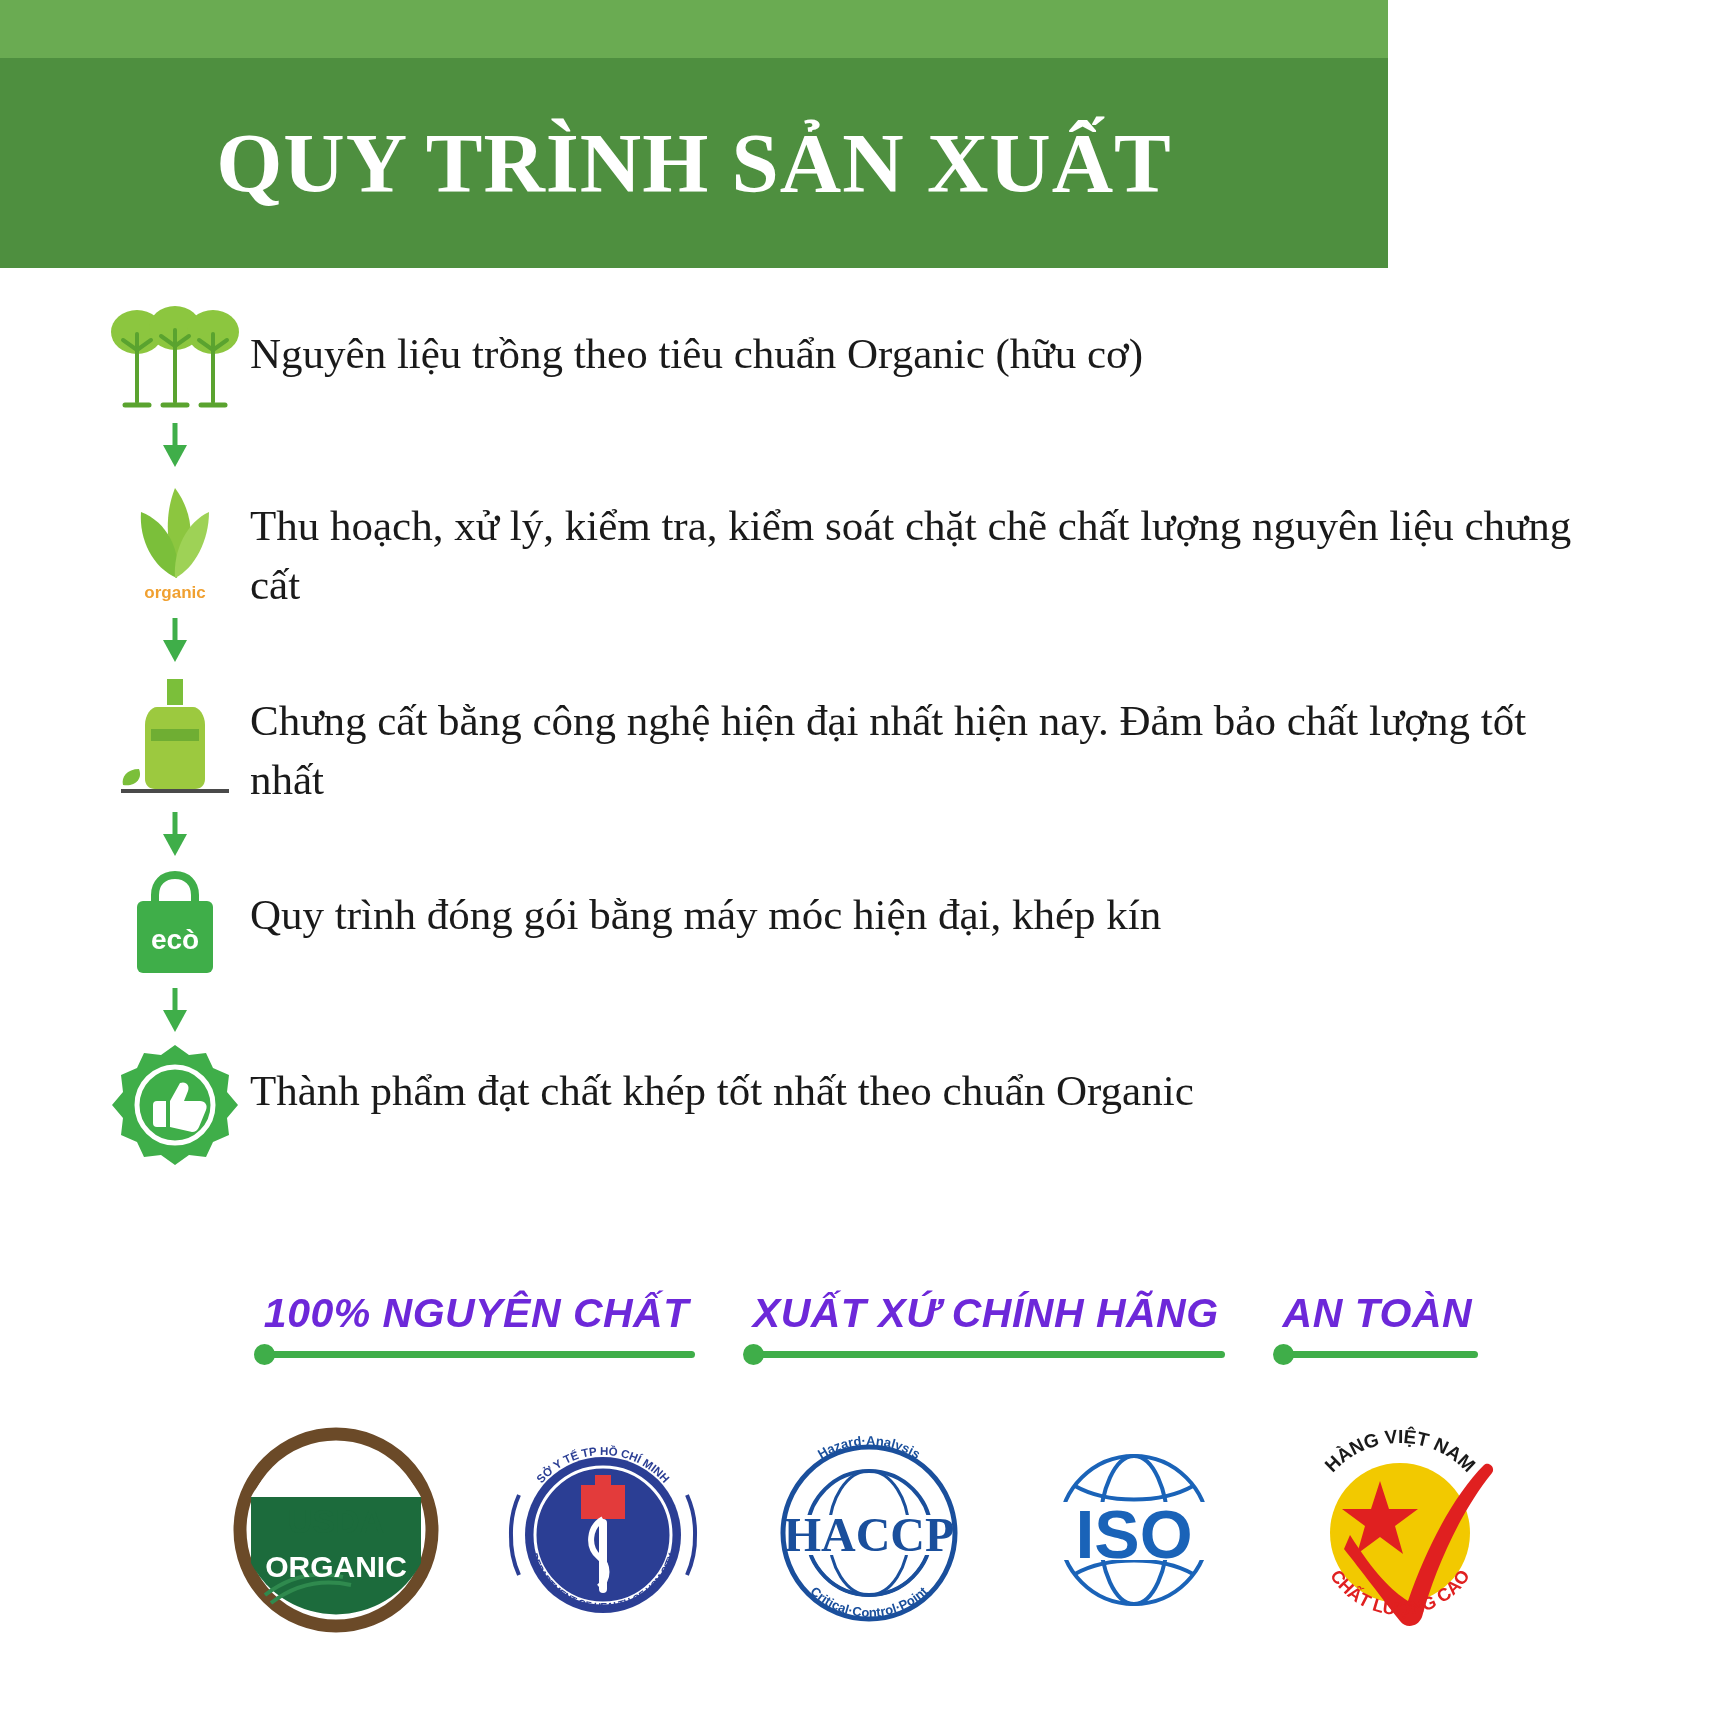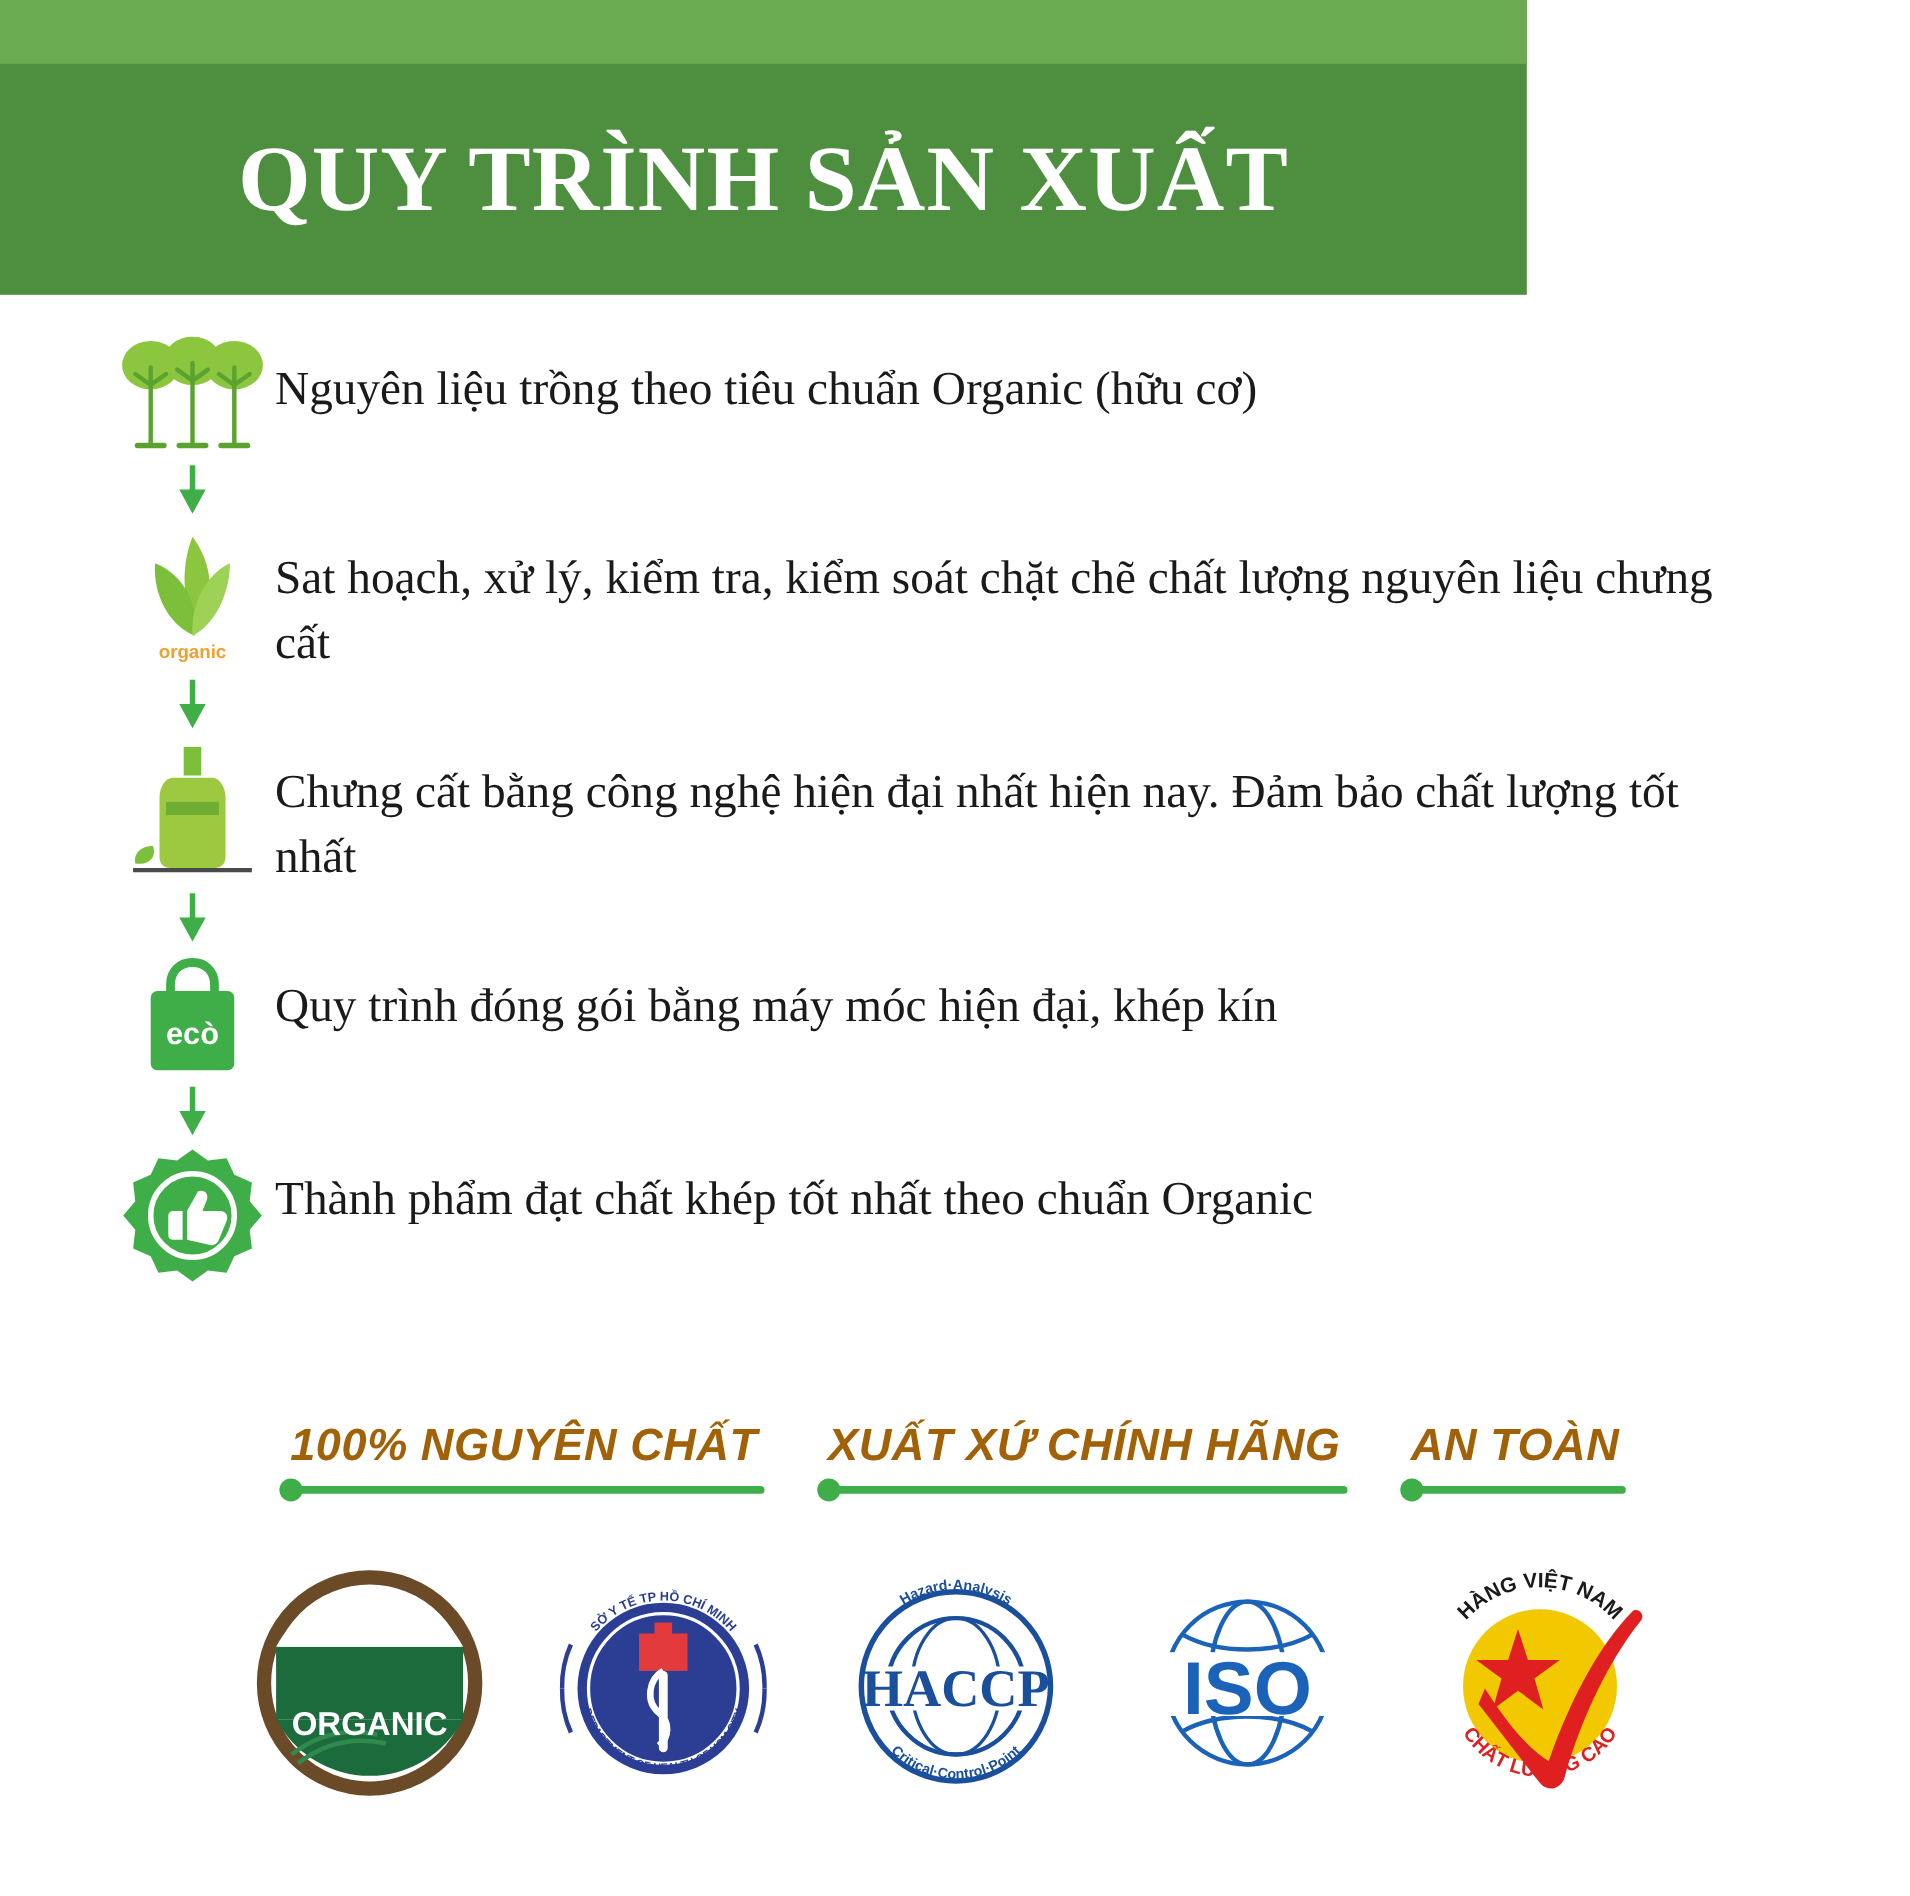--- a/index.html
+++ b/index.html
@@ -104,21 +104,21 @@
   .feature {
     display: flex;
     flex-direction: column;
     align-items: flex-start;
   }
   .feature-label {
     font-family: "Liberation Sans", sans-serif;
     font-size: 41px;
     font-weight: bold;
     font-style: italic;
-    color: #a16207;
+    color: #6d28d9;
     letter-spacing: 0.5px;
     white-space: nowrap;
     padding: 0 6px;
   }
   .feature-rule {
     margin-top: 14px;
     height: 7px;
     width: 100%;
     background: #3fae49;
     border-radius: 4px;
@@ -204,21 +204,21 @@
     <div class="step-icon">
       <svg width="140" height="130" viewBox="0 0 140 130">
         <g fill="#8cc63f">
           <path d="M70 10 C88 34 92 66 74 96 C62 74 58 40 70 10 Z"></path>
           <path d="M36 34 C62 44 76 72 72 100 C48 90 34 62 36 34 Z" fill="#7bbf3a"></path>
           <path d="M104 34 C104 62 90 90 70 100 C68 72 82 44 104 34 Z" fill="#9ed256"></path>
         </g>
         <text x="70" y="120" font-family="Liberation Sans, sans-serif" font-size="17" font-weight="bold" fill="#f0a030" text-anchor="middle">organic</text>
       </svg>
     </div>
-    <div class="step-text">Sat hoạch, xử lý, kiểm tra, kiểm soát chặt chẽ chất lượng nguyên liệu chưng cất</div>
+    <div class="step-text">Thu hoạch, xử lý, kiểm tra, kiểm soát chặt chẽ chất lượng nguyên liệu chưng cất</div>
   </div>
 
   <div class="arrow">
     <svg width="34" height="50" viewBox="0 0 34 50">
       <line x1="17" y1="2" x2="17" y2="30" stroke="#3fae49" stroke-width="5"></line>
       <polygon points="17,46 5,24 29,24" fill="#3fae49"></polygon>
     </svg>
   </div>
 
   <div class="step">

